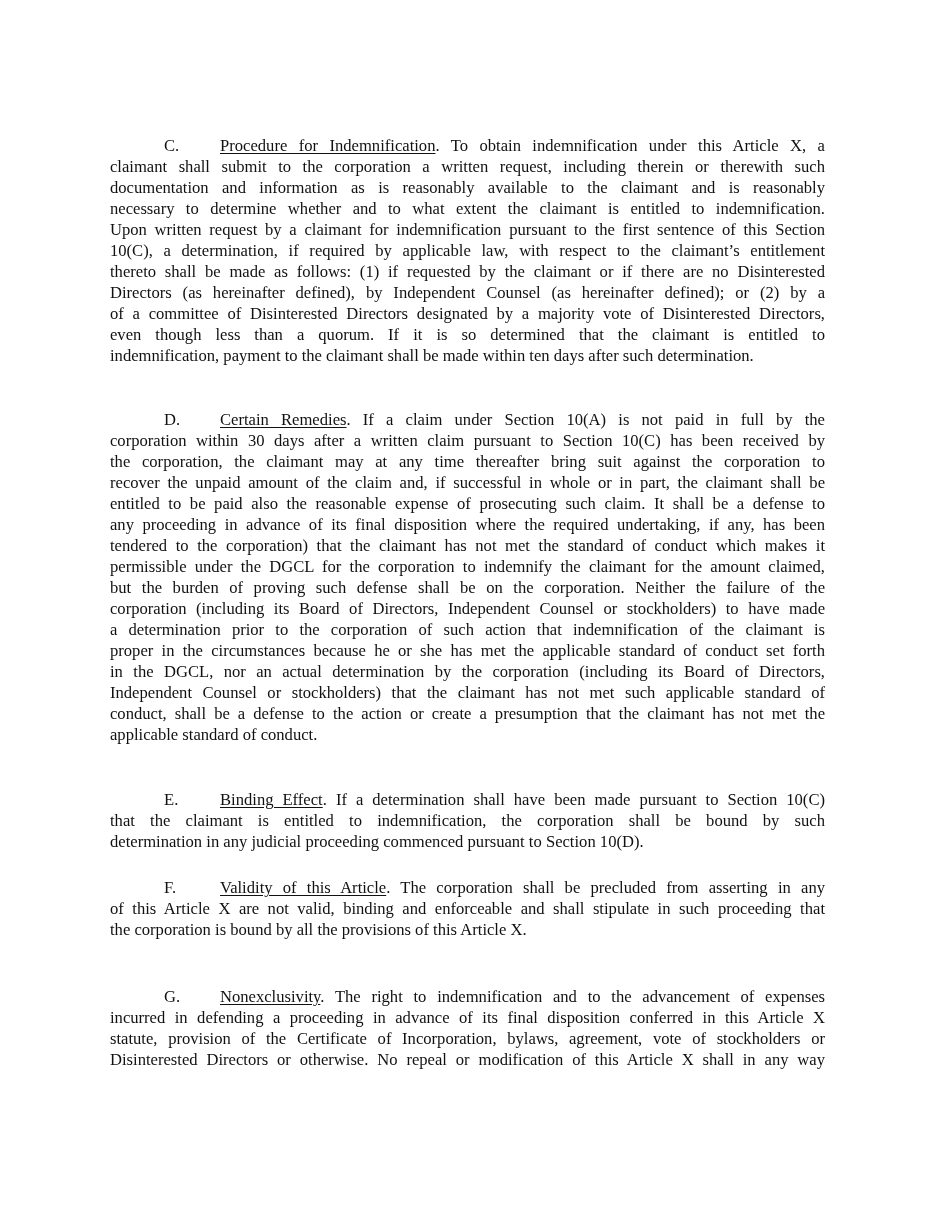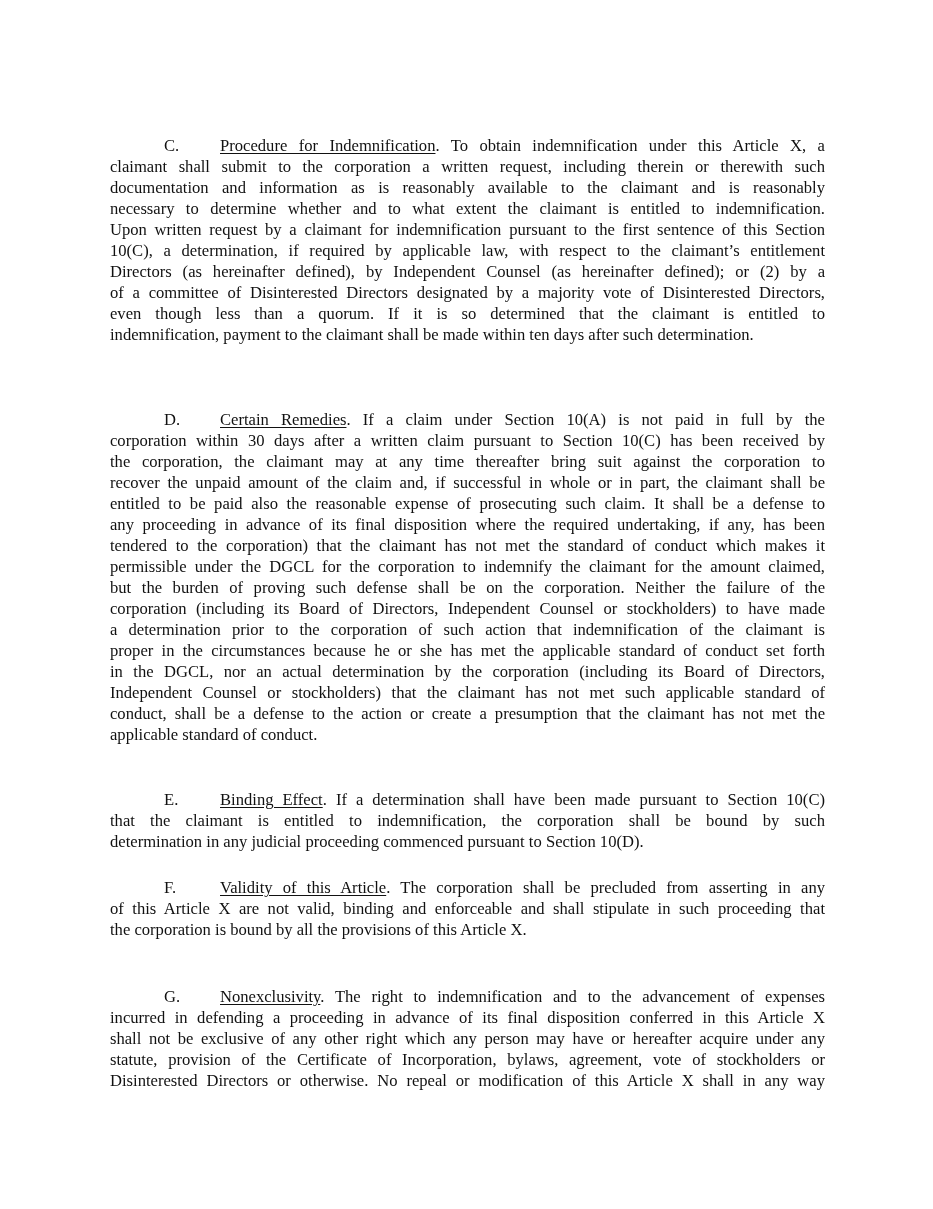--- a/index.html
+++ b/index.html
@@ -26,20 +26,21 @@
 <body>
 
 <div class="page">
   <div class="para" id="para-c">
       <span class="line"><span class="letter">C.</span><span class="heading">Procedure for Indemnification</span><span>.  To obtain indemnification under this Article X, a</span></span>
       <span class="line">claimant shall submit to the corporation a written request, including therein or therewith such</span>
       <span class="line">documentation and information as is reasonably available to the claimant and is reasonably</span>
       <span class="line">necessary to determine whether and to what extent the claimant is entitled to indemnification.</span>
       <span class="line">Upon written request by a claimant for indemnification pursuant to the first sentence of this Section</span>
       <span class="line">10(C), a determination, if required by applicable law, with respect to the claimant’s entitlement</span>
+      <span class="line">thereto shall be made as follows: (1) if requested by the claimant or if there are no Disinterested</span>
       <span class="line">Directors (as hereinafter defined), by Independent Counsel (as hereinafter defined); or (2) by a</span>
       <span class="line">of a committee of Disinterested Directors designated by a majority vote of Disinterested Directors,</span>
       <span class="line">even though less than a quorum. If it is so determined that the claimant is entitled to</span>
       <span class="line last">indemnification, payment to the claimant shall be made within ten days after such determination.</span>
     </div>
   <div class="para" id="para-d">
       <span class="line"><span class="letter">D.</span><span class="heading">Certain Remedies</span><span>.  If a claim under Section 10(A) is not paid in full by the</span></span>
       <span class="line">corporation within 30 days after a written claim pursuant to Section 10(C) has been received by</span>
       <span class="line">the corporation, the claimant may at any time thereafter bring suit against the corporation to</span>
       <span class="line">recover the unpaid amount of the claim and, if successful in whole or in part, the claimant shall be</span>
@@ -62,17 +63,16 @@
       <span class="line last">determination in any judicial proceeding commenced pursuant to Section 10(D).</span>
     </div>
   <div class="para" id="para-f">
       <span class="line"><span class="letter">F.</span><span class="heading">Validity of this Article</span><span>.  The corporation shall be precluded from asserting in any</span></span>
       <span class="line">of this Article X are not valid, binding and enforceable and shall stipulate in such proceeding that</span>
       <span class="line last">the corporation is bound by all the provisions of this Article X.</span>
     </div>
   <div class="para" id="para-g">
       <span class="line"><span class="letter">G.</span><span class="heading">Nonexclusivity</span><span>.  The right to indemnification and to the advancement of expenses</span></span>
       <span class="line">incurred in defending a proceeding in advance of its final disposition conferred in this Article X</span>
-      <span class="line">shall not be exclusive of any other right which any person may have or hereafter acquire under any</span>
       <span class="line">statute, provision of the Certificate of Incorporation, bylaws, agreement, vote of stockholders or</span>
       <span class="line">Disinterested Directors or otherwise.  No repeal or modification of this Article X shall in any way</span>
     </div>
 </div>
 
 </body></html>

